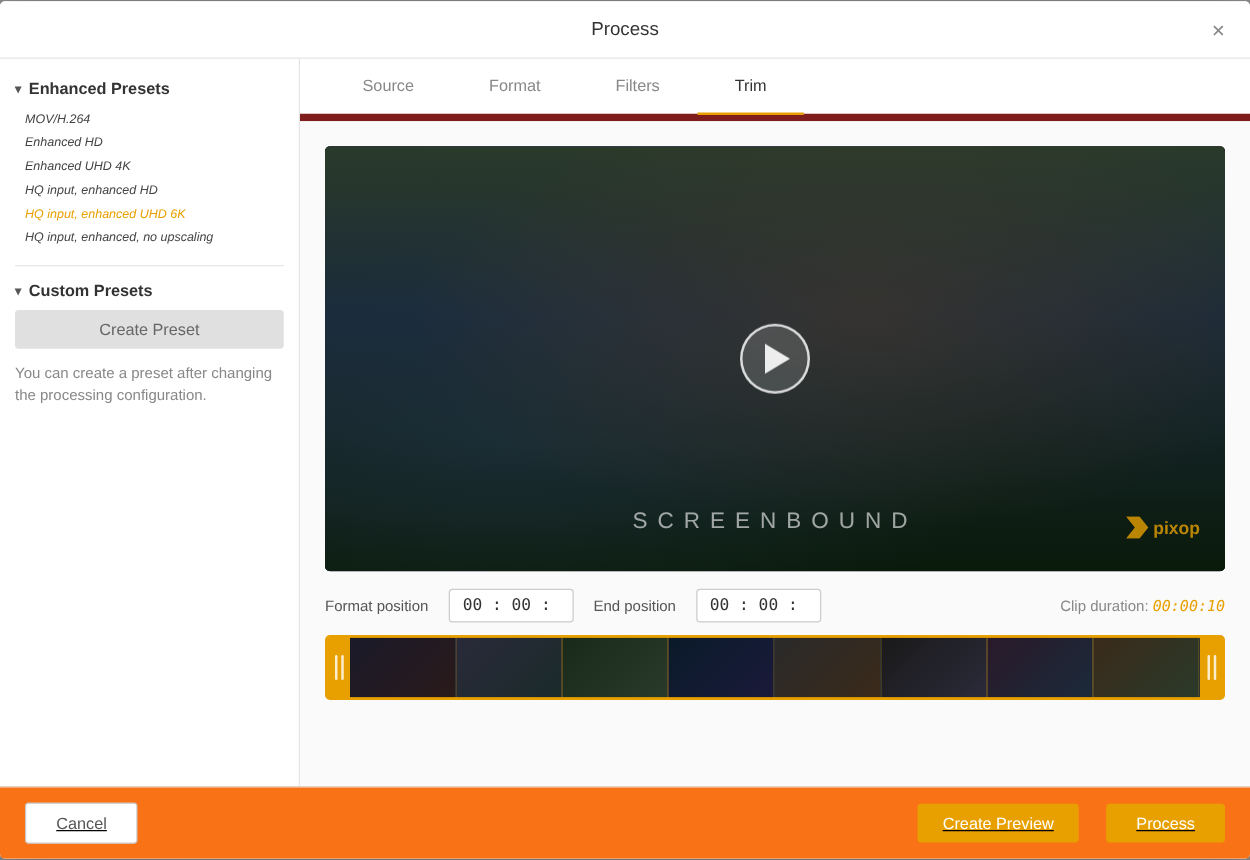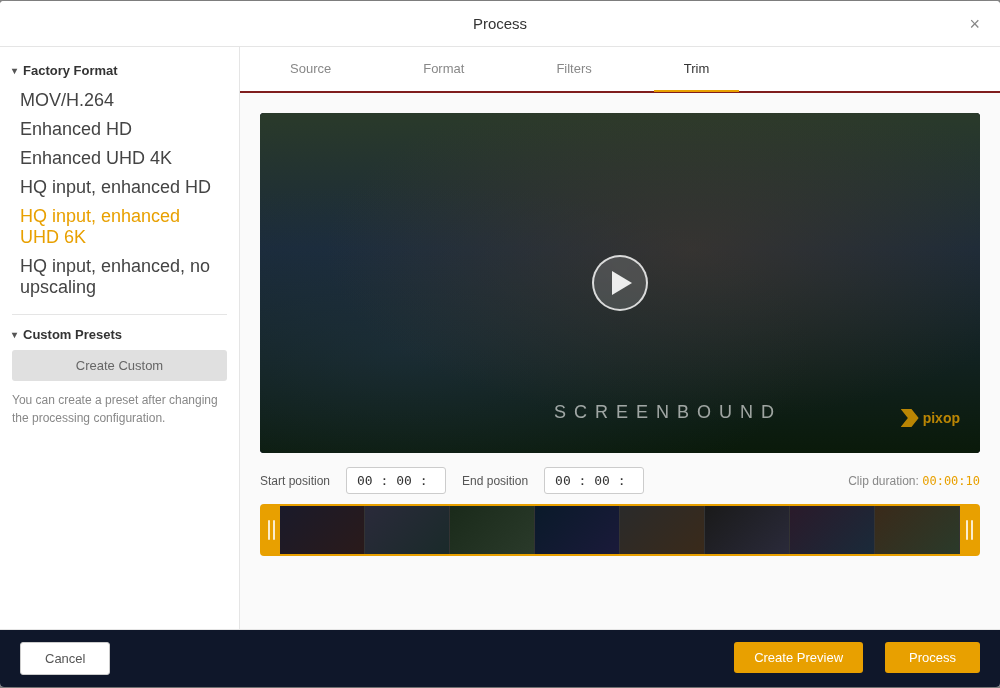--- a/index.html
+++ b/index.html
@@ -82,24 +82,25 @@
       font-weight: 600;
       margin-bottom: 8px;
       cursor: pointer;
     }
     .chevron-icon {
       font-size: 10px;
       color: #555;
     }
     .preset-item {
       padding: 4px 8px;
-      font-size: 18px;
+      font-size: 10px;
       color: #444;
       cursor: pointer;
       border-radius: 2px;
+      font-style: italic;
     }
     .preset-item.active {
       color: #e8a000;
       font-weight: 500;
     }
     .sidebar-divider {
       height: 1px;
       background: #e5e5e5;
       margin: 12px 0;
     }
@@ -126,24 +127,23 @@
     .main-content {
       flex: 1;
       display: flex;
       flex-direction: column;
       overflow: hidden;
     }
 
     
     .tabs-bar {
       display: flex;
-      border-bottom: 2px solid #7f1d1d;
+      border-bottom: 6px solid #7f1d1d;
       background: #fff;
       padding: 0 20px;
-      gap: 32px;
     }
     .tab-item {
       padding: 14px 30px;
       font-size: 13px;
       color: #888;
       cursor: pointer;
       border-bottom: 2px solid transparent;
       margin-bottom: -1px;
       transition: color 0.2s;
     }
@@ -196,21 +196,20 @@
       position: absolute;
       bottom: 30px;
       left: 50%;
       transform: translateX(-50%);
       color: rgba(255,255,255,0.6);
       font-size: 18px;
       letter-spacing: 8px;
       font-weight: 300;
       white-space: nowrap;
       text-transform: uppercase;
-      margin-left: 48px;
     }
     .video-logo {
       position: absolute;
       bottom: 26px;
       right: 20px;
       color: rgba(230,160,0,0.8);
       font-size: 14px;
       font-weight: bold;
       display: flex;
       align-items: center;
@@ -272,20 +271,21 @@
       font-family: monospace;
     }
     .clip-duration-label {
       margin-left: auto;
       font-size: 12px;
       color: #888;
     }
     .clip-duration-value {
       color: #e8a000;
       font-family: monospace;
+      font-style: italic;
     }
 
     
     .timeline {
       border: 2px solid #e8a000;
       border-radius: 4px;
       overflow: hidden;
       position: relative;
       height: 52px;
       background: #e8a000;
@@ -344,25 +344,26 @@
     .frame-3 { background: linear-gradient(135deg, #1a2a1a, #2a3a2a); }
     .frame-4 { background: linear-gradient(135deg, #0a1a2a, #1a1a3a); }
     .frame-5 { background: linear-gradient(135deg, #2a2a2a, #3a2a1a); }
     .frame-6 { background: linear-gradient(135deg, #1a1a1a, #2a2a3a); }
     .frame-7 { background: linear-gradient(135deg, #2a1a2a, #1a2a3a); }
     .frame-8 { background: linear-gradient(135deg, #3a2a1a, #2a3a2a); }
 
     
     .modal-footer {
       display: flex;
-      align-items: flex-start;
+      align-items: center;
       justify-content: space-between;
       padding: 12px 20px;
       border-top: 1px solid #e5e5e5;
-      background: #0f172a;
+      background: #f97316;
+      text-decoration: underline;
     }
     .cancel-btn {
       padding: 8px 24px;
       background: #fff;
       border: 1px solid #ccc;
       border-radius: 3px;
       color: #555;
       font-size: 13px;
       cursor: pointer;
     }
@@ -400,38 +401,38 @@
     <div class="modal-header">
       <span class="modal-title">Process</span>
       <button class="close-btn">×</button>
     </div>
 
     <div class="modal-body">
 
       <div class="sidebar">
         <div class="sidebar-section-header">
           <span class="chevron-icon">▾</span>
-          <span>Factory Format</span>
+          <span>Enhanced Presets</span>
         </div>
 
         <div class="preset-item">MOV/H.264</div>
         <div class="preset-item">Enhanced HD</div>
         <div class="preset-item">Enhanced UHD 4K</div>
         <div class="preset-item">HQ input, enhanced HD</div>
         <div class="preset-item active">HQ input, enhanced UHD 6K</div>
         <div class="preset-item">HQ input, enhanced, no upscaling</div>
 
         <div class="sidebar-divider"></div>
 
         <div class="sidebar-section-header">
           <span class="chevron-icon">▾</span>
           <span>Custom Presets</span>
         </div>
 
-        <button class="create-preset-btn">Create Custom</button>
+        <button class="create-preset-btn">Create Preset</button>
         <p class="preset-hint">You can create a preset after changing the processing configuration.</p>
       </div>
 
       <div class="main-content">
 
         <div class="tabs-bar">
           <div class="tab-item">Source</div>
           <div class="tab-item">Format</div>
           <div class="tab-item">Filters</div>
           <div class="tab-item active">Trim</div>
@@ -448,21 +449,21 @@
               <div class="video-overlay-text">SCREENBOUND</div>
               <div class="video-logo">
                 <div class="pixop-icon"></div>
                 <span>pixop</span>
               </div>
             </div>
           </div>
 
           <div class="trim-controls">
             <div class="trim-row">
-              <span class="trim-label">Start position</span>
+              <span class="trim-label">Format position</span>
               <input class="time-input" type="text" value="00 : 00 : 00" style="">
               <span class="trim-label">End position</span>
               <input class="time-input" type="text" value="00 : 00 : 10" style="">
               <span class="clip-duration-label">
                 <span>Clip duration:</span>
                 <span class="clip-duration-value">00:00:10</span>
               </span>
             </div>
 
             <div class="timeline">

